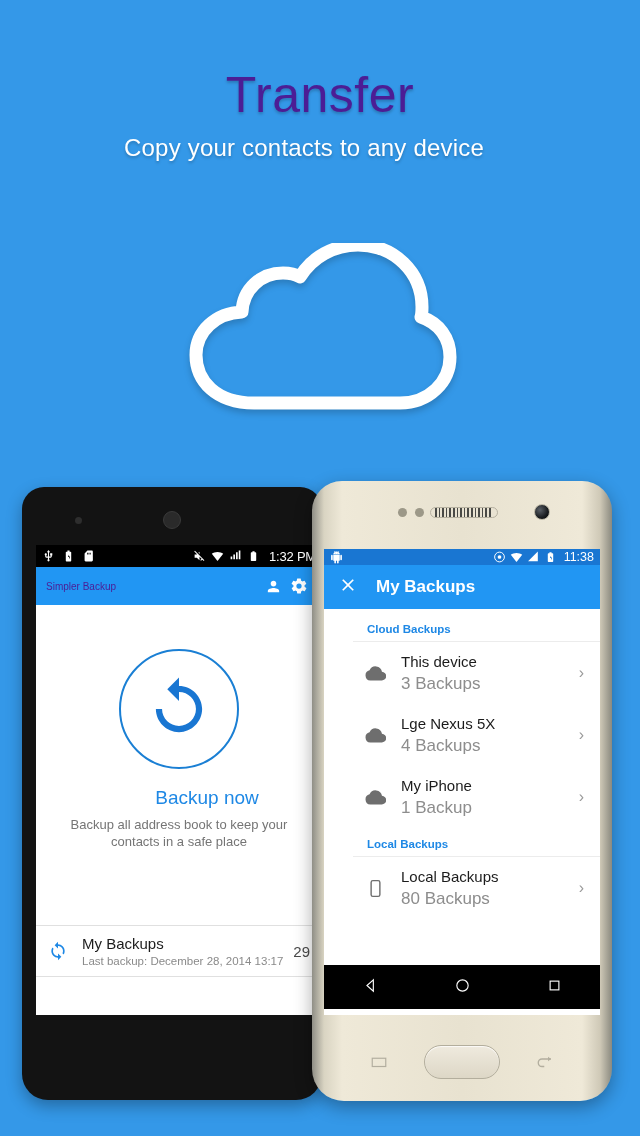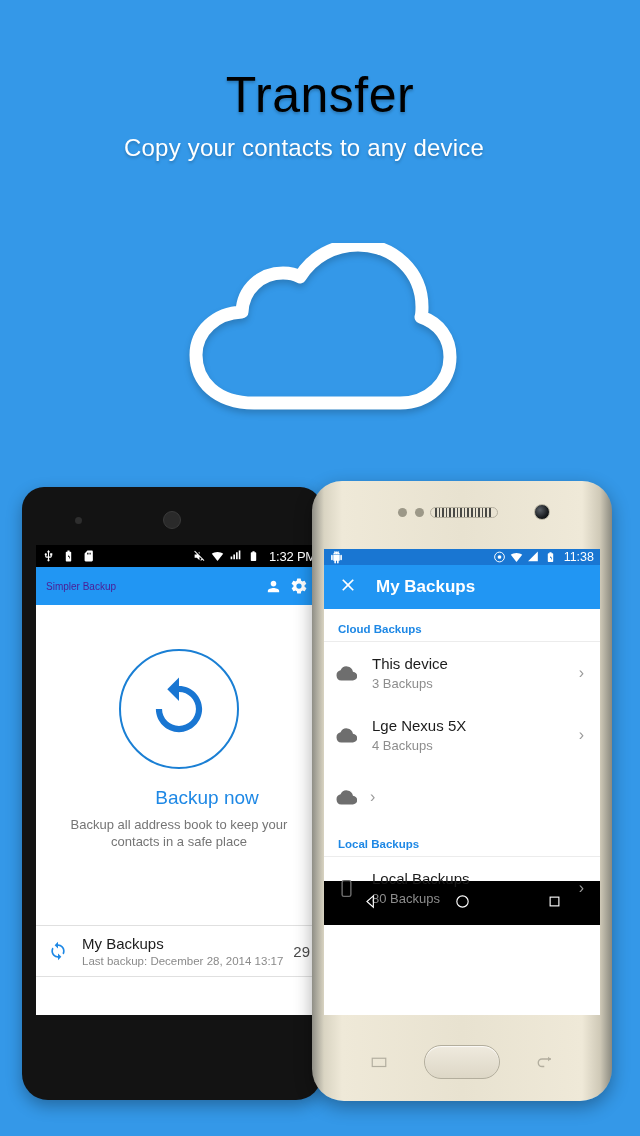--- a/index.html
+++ b/index.html
@@ -7,21 +7,21 @@
     width: 640px; height: 1136px;
     overflow: hidden;
     font-family: "Liberation Sans", sans-serif;
   }
   body { background: #3498e8; position: relative; }
 
   
   .hero-title {
     position: absolute; top: 66px; left: 0; width: 640px;
     text-align: center;
-    font-size: 50px; font-weight: 400; color: #000000;
+    font-size: 50px; font-weight: 400; color: #4c1d95;
     letter-spacing: 0.5px;
     text-shadow: 0 2px 3px rgba(0,0,0,0.22);
   }
   .hero-sub {
     position: absolute; top: 134px; left: 0; width: 608px;
     text-align: center;
     font-size: 24px; font-weight: 400; color: #ffffff;
     letter-spacing: 0.2px;
     text-shadow: 0 2px 3px rgba(0,0,0,0.22);
   }
@@ -159,34 +159,34 @@
     color: #ffffff; font-size: 12px;
   }
   .pr-status .spacer { flex: 1; }
   .pr-status .right-ico { display: flex; gap: 4px; align-items: center; }
   .pr-status .clock { font-size: 12.5px; margin-left: 3px; }
   .pr-appbar {
     height: 44px; background: #2196f3;
     display: flex; align-items: center; padding: 0 14px; gap: 18px;
   }
   .pr-appbar .title { color: #fff; font-size: 17px; font-weight: bold; }
-  .pr-content { height: 272px; background: #fff; padding-top: 4px; }
+  .pr-content { height: 356px; background: #fff; padding-top: 4px; padding-left: 29px; }
   .sec-head {
     font-size: 11.5px; font-weight: bold; color: #1e88e5;
     padding: 10px 14px 6px 14px;
     border-bottom: 1px solid #ececec;
   }
   .lrow {
     display: flex; align-items: center;
     height: 62px; padding: 0 12px;
   }
   .lrow .licon { width: 34px; display:flex; align-items:center; justify-content:flex-start; }
   .lrow .ltext { flex: 1; padding-left: 2px; }
   .lrow .ltitle { font-size: 15px; color: #1c1c1c; }
-  .lrow .lsub { font-size: 13px; color: #8d8d8d; margin-top: 3px; }
+  .lrow .lsub { font-size: 17px; color: #8d8d8d; margin-top: 3px; }
   .lrow .lchev { color: #9b9b9b; font-size: 16px; padding-right: 4px; }
   .pr-navbar {
     height: 44px; background: #000000;
     display: flex; align-items: center; justify-content: space-around;
   }
   .pr-home {
     position: absolute; bottom: 22px; left: 50%; margin-left: -38px;
     width: 76px; height: 34px; border-radius: 17px;
     background: linear-gradient(180deg,#efeade 0%,#ddd7c6 100%);
     border: 1px solid #b3ae9d;
@@ -356,20 +356,24 @@
           <div class="lsub">4 Backups</div>
         </span>
         <span class="lchev">›</span>
       </div>
 
       <div class="lrow">
         <span class="licon">
           <svg width="21" height="21" viewBox="0 0 24 24">
               <path fill="#6e6e6e" d="M19.4 10A7.5 7.5 0 005.2 8.2 6 6 0 006 20h13a5 5 0 00.4-10z"></path>
             </svg>
+        </span>
+        <span class="ltext">
+          <span class="ltitle">My iPhone</span>
+          <div class="lsub">1 Backup</div>
         </span>
         <span class="lchev">›</span>
       </div>
 
       <div class="sec-head">Local Backups</div>
 
       <div class="lrow">
         <span class="licon">
           <svg width="21" height="21" viewBox="0 0 24 24">
               <rect x="7" y="3" width="10" height="18" rx="2" fill="none" stroke="#6e6e6e" stroke-width="1.6"></rect>

